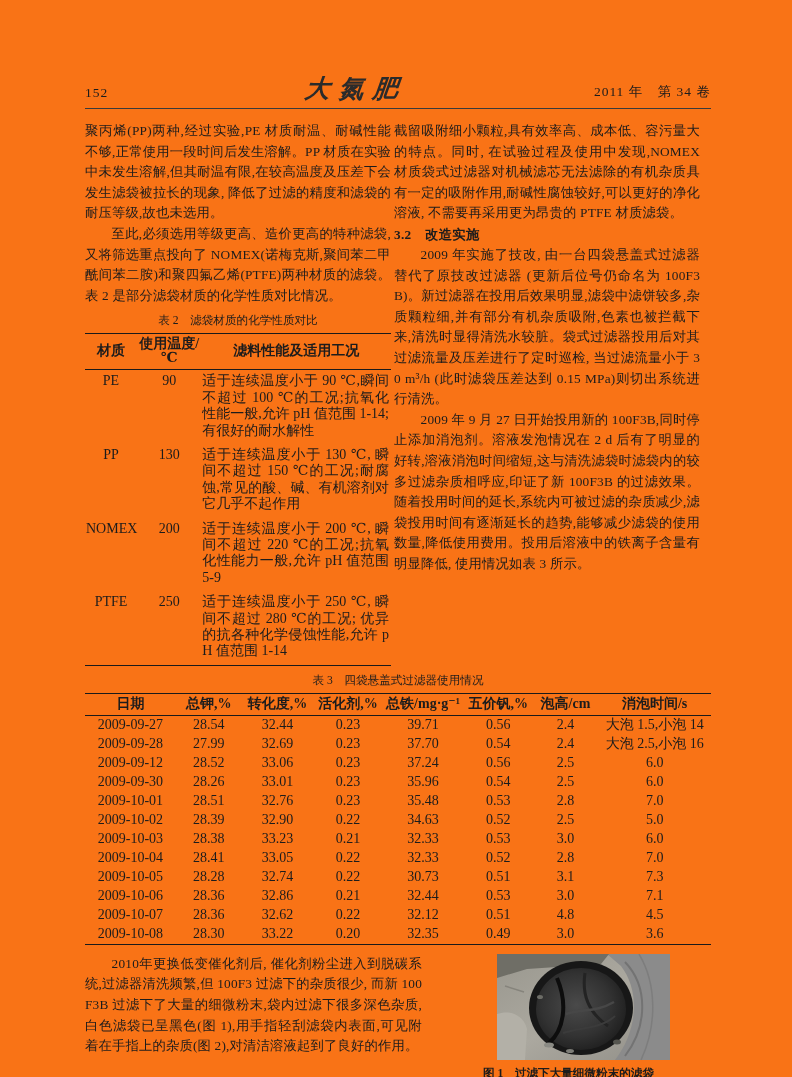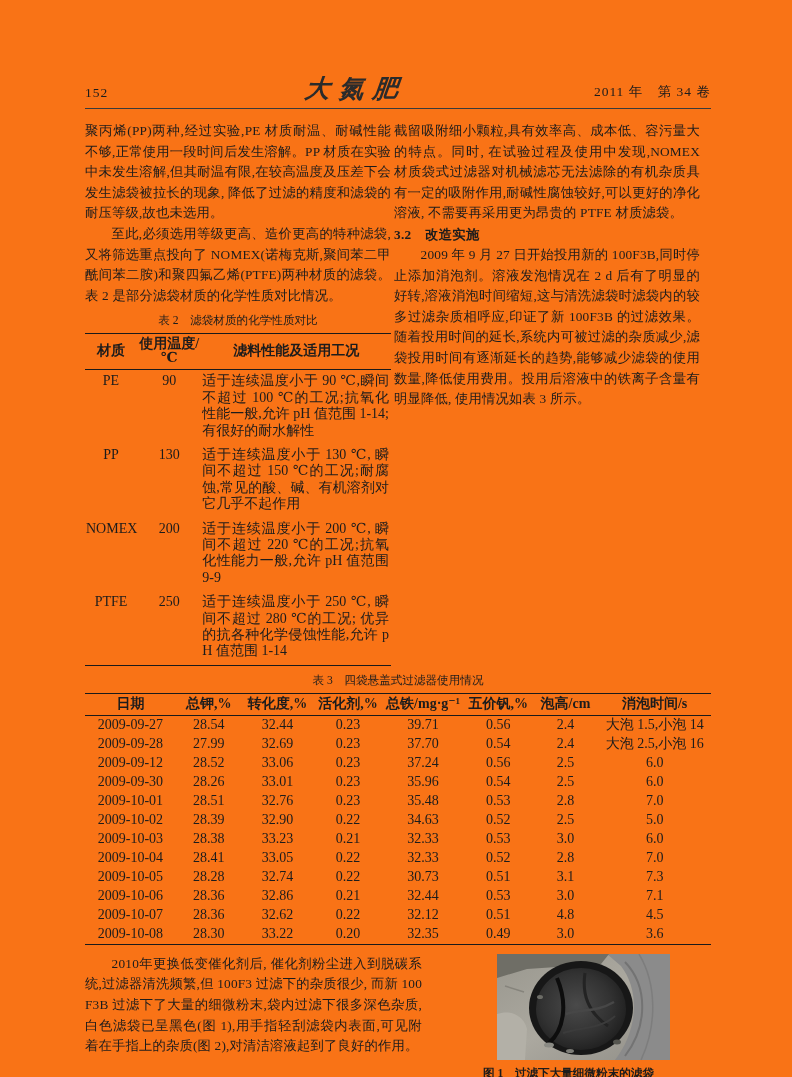--- a/index.html
+++ b/index.html
@@ -135,36 +135,37 @@
                   <td>适于连续温度小于 90 ℃,瞬间不超过 100 ℃的工况;抗氧化性能一般,允许 pH 值范围 1-14;有很好的耐水解性</td>
                 </tr>
                 <tr>
                   <td>PP</td>
                   <td>130</td>
                   <td>适于连续温度小于 130 ℃, 瞬间不超过 150 ℃的工况;耐腐蚀,常见的酸、碱、有机溶剂对它几乎不起作用</td>
                 </tr>
                 <tr>
                   <td>NOMEX</td>
                   <td>200</td>
-                  <td>适于连续温度小于 200 ℃, 瞬间不超过 220 ℃的工况;抗氧化性能力一般,允许 pH 值范围 9-9</td>
+                  <td>适于连续温度小于 200 ℃, 瞬间不超过 220 ℃的工况;抗氧化性能力一般,允许 pH 值范围 5-9</td>
                 </tr>
                 <tr>
                   <td>PTFE</td>
                   <td>250</td>
                   <td>适于连续温度小于 250 ℃, 瞬间不超过 280 ℃的工况; 优异的抗各种化学侵蚀性能,允许 pH 值范围 1-14</td>
                 </tr>
               </tbody>
           </table>
         </div>
 
       </div>
 
       <div class="col">
         <p class="body-text">截留吸附细小颗粒,具有效率高、成本低、容污量大的特点。同时, 在试验过程及使用中发现,NOMEX 材质袋式过滤器对机械滤芯无法滤除的有机杂质具有一定的吸附作用,耐碱性腐蚀较好,可以更好的净化溶液, 不需要再采用更为昂贵的 PTFE 材质滤袋。</p>
         <div class="sec-heading">3.2　改造实施</div>
+        <p class="body-text indent">2009 年实施了技改, 由一台四袋悬盖式过滤器替代了原技改过滤器 (更新后位号仍命名为 100F3B)。新过滤器在投用后效果明显,滤袋中滤饼较多,杂质颗粒细,并有部分有机杂质吸附,色素也被拦截下来,清洗时显得清洗水较脏。袋式过滤器投用后对其过滤流量及压差进行了定时巡检, 当过滤流量小于 30 m³/h (此时滤袋压差达到 0.15 MPa)则切出系统进行清洗。</p>
         <p class="body-text indent">2009 年 9 月 27 日开始投用新的 100F3B,同时停止添加消泡剂。溶液发泡情况在 2 d 后有了明显的好转,溶液消泡时间缩短,这与清洗滤袋时滤袋内的较多过滤杂质相呼应,印证了新 100F3B 的过滤效果。随着投用时间的延长,系统内可被过滤的杂质减少,滤袋投用时间有逐渐延长的趋势,能够减少滤袋的使用数量,降低使用费用。投用后溶液中的铁离子含量有明显降低, 使用情况如表 3 所示。</p>
       </div>
     </div>
 
     <div class="table3-block">
       <div class="tbl-title">表 3　四袋悬盖式过滤器使用情况</div>
       <table class="sci-table" id="table3">
         <colgroup>
           <col class="d1">
             <col class="d2">

